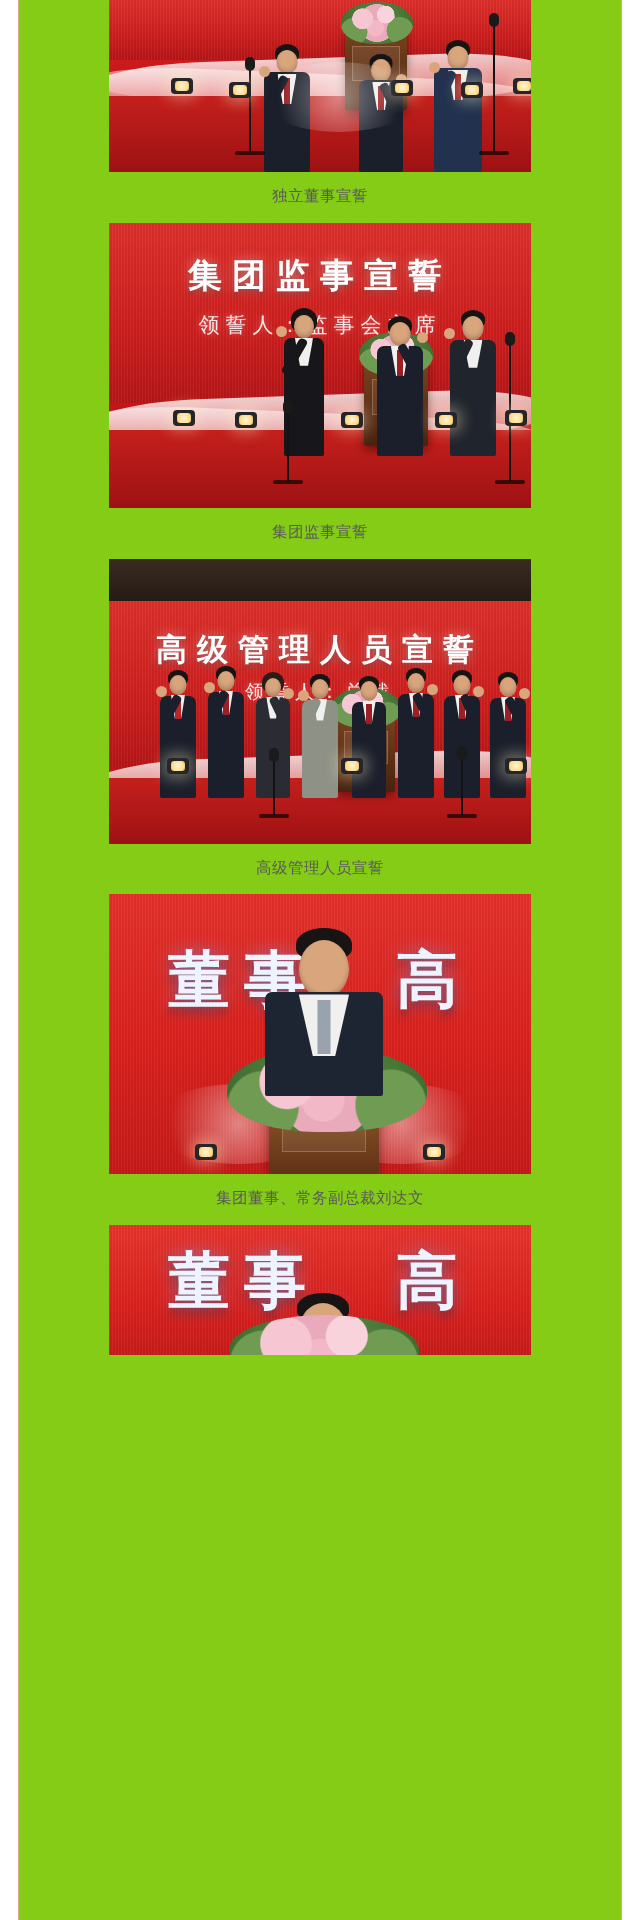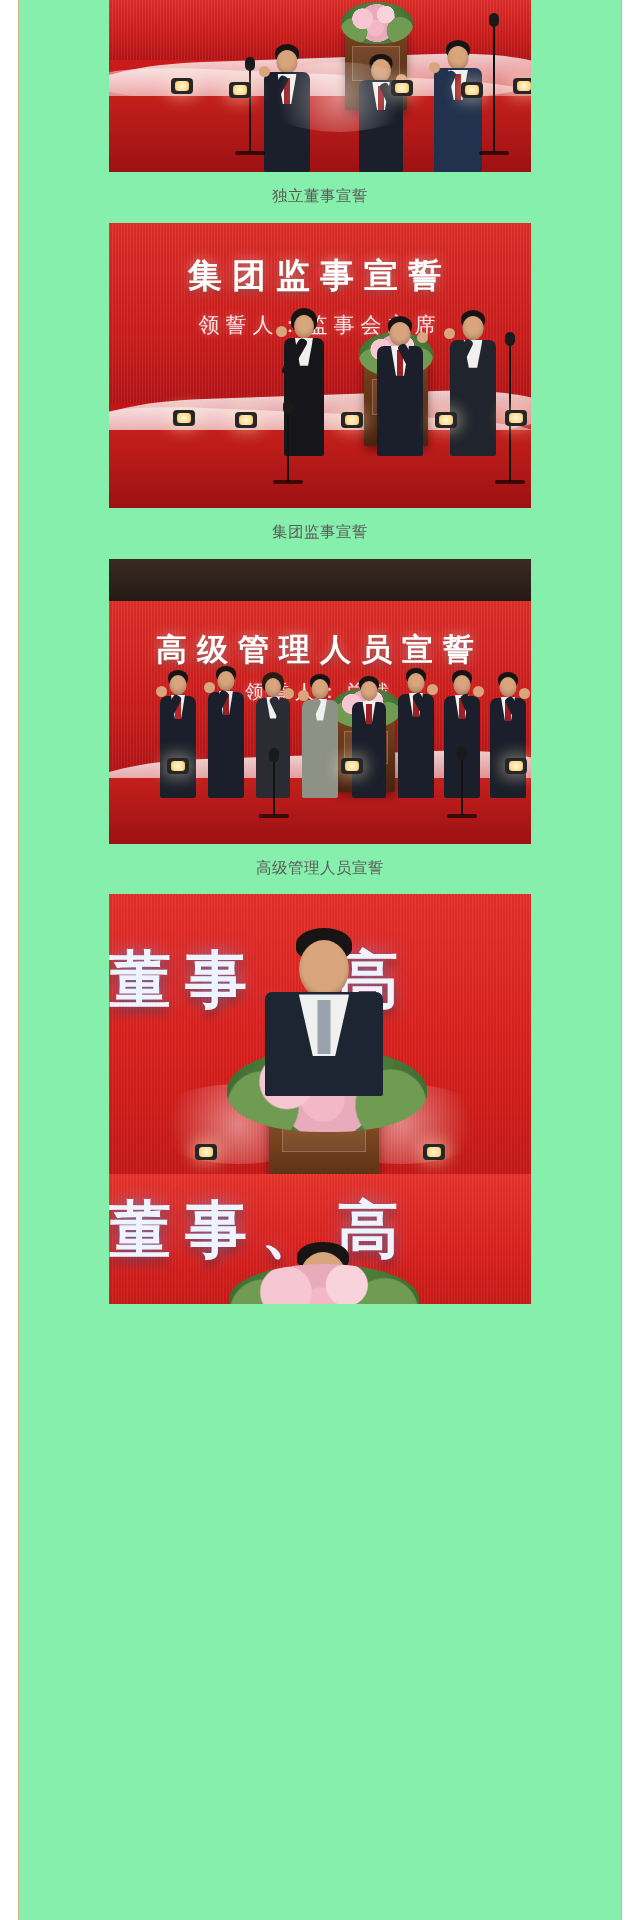--- a/index.html
+++ b/index.html
@@ -30,21 +30,21 @@
   }
   .rule.left { left: 18px; }
   .rule.right { right: 18px; }
 
   .content {
     position: absolute;
     left: 19px;
     right: 19px;
     top: 0;
     bottom: 0;
-    background: #86efac;
+    background: #84cc16;
   }
 
   .block {
     width: 100%;
   }
   .figure {
     margin: 0 auto;
     width: 422px;
   }
   .photo {
@@ -109,21 +109,21 @@
     left: 0; right: 0;
     text-align: center;
     color: rgba(255,255,255,0.88);
     letter-spacing: 6px;
     white-space: nowrap;
     text-shadow: 0 0 8px rgba(255,255,255,0.35);
   }
   .led-big {
     position: absolute;
     left: 0; right: 0;
-    text-align: left;
+    text-align: center;
     color: #eef4ff;
     font-weight: bold;
     white-space: nowrap;
     letter-spacing: 14px;
     text-shadow:
       0 0 18px rgba(120,170,255,0.55),
       0 6px 10px rgba(0,0,0,0.35);
   }
   .ribbon {
     position: absolute;
@@ -500,20 +500,21 @@
           <div class="hair" style="top:0; width:56px; height:32px;"></div>
           <div class="head" style="top:12px; width:50px; height:58px;"></div>
           <div class="body" style="width:118px; height:104px; background:#1d2432;"></div>
           <div class="shirt" style="top:66px; height:62px; width:40%;"></div>
           <div class="tie" style="top:72px; height:54px; width:13px; background:#9aa3ad;"></div>
         </div>
 
         <div class="par-light" style="left:86px; bottom:14px;"></div>
         <div class="par-light" style="right:86px; bottom:14px;"></div>
       </div>
+      <div class="caption">集团董事、常务副总裁刘达文</div>
     </div>
 
     <div class="block figure">
       <div class="photo" style="height:130px; background:#e4201c;">
         <div class="led-wall" style="top:0; bottom:0; background:
                repeating-linear-gradient(90deg, rgba(255,255,255,0.045) 0 1px, rgba(0,0,0,0.05) 1px 3px),
                linear-gradient(180deg,#ea342c 0%, #de221e 60%, #cb1b19 100%);"></div>
         <div class="led-big" style="top:14px; font-size:62px;">董事、高</div>
         <div class="person" style="left:158px; width:112px; height:62px; bottom:0;">
           <div class="hair" style="top:0; width:52px; height:28px;"></div>

